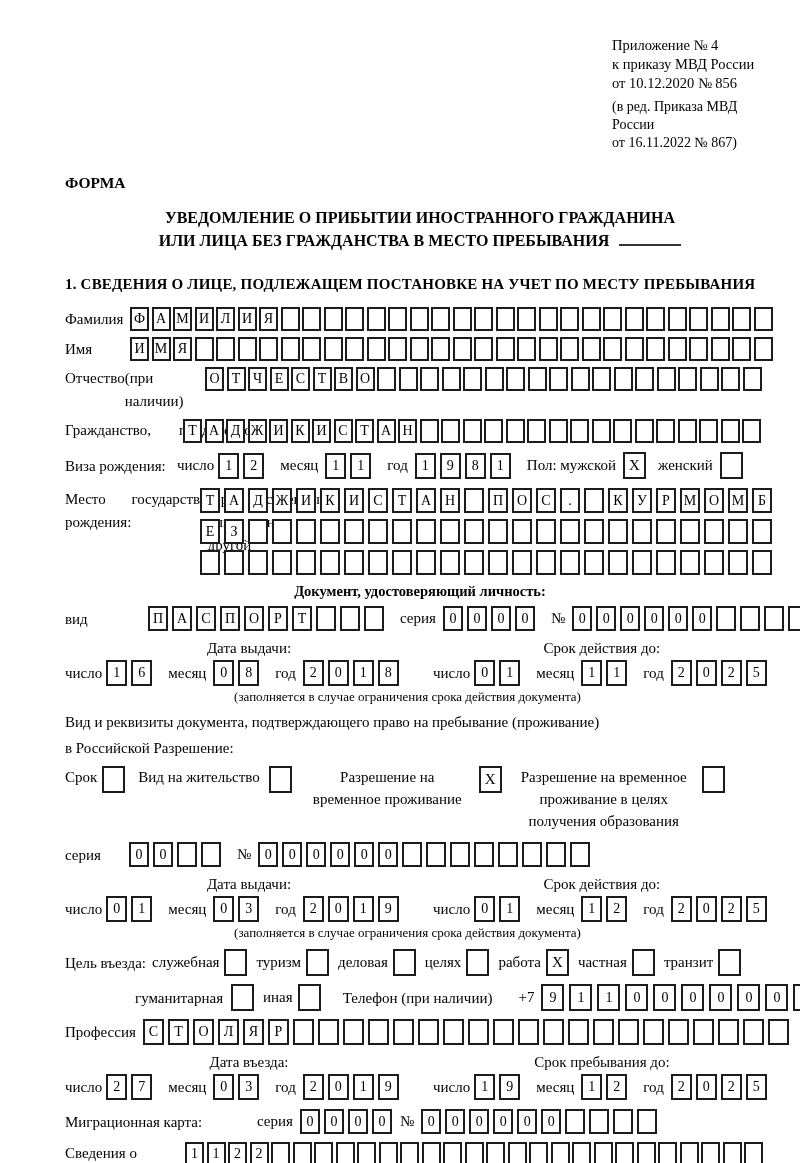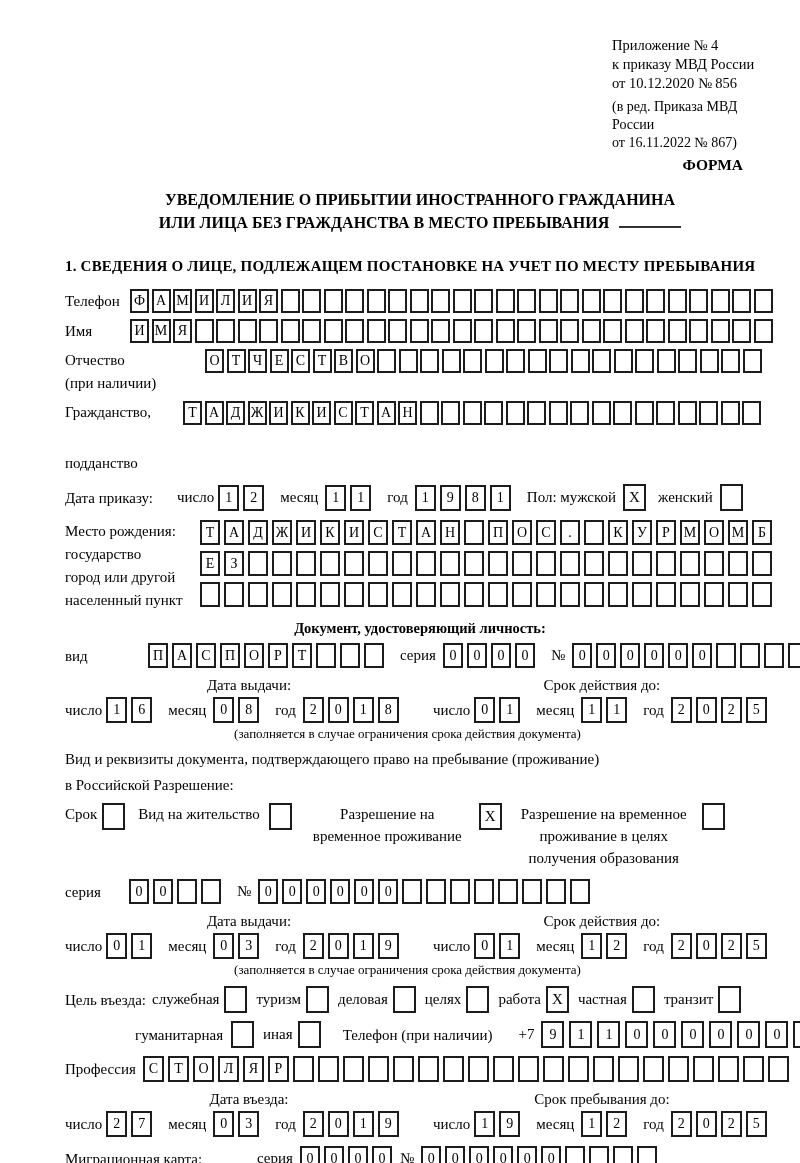--- a/index.html
+++ b/index.html
@@ -6,31 +6,31 @@
   html,body { background:#fff; }
   body {
     width:800px; height:1163px; overflow:hidden;
     font-family:"Liberation Serif", serif; color:#000; font-size:15px;
   }
   .page { padding:36px 25px 0 65px; }
 
   
   .hdr { margin-left:547px; font-size:14.5px; line-height:19px; }
   .hdr2 { margin-top:5px; font-size:14px; line-height:18px; }
-  .forma { text-align:right; padding-right:32px; font-weight:bold; font-size:15.5px; margin-top:4px; }
+  .forma { padding-right:32px; font-weight:bold; font-size:15.5px; margin-top:22px; }
 
   .title { text-align:center; font-weight:bold; font-size:16px; line-height:23px; margin-top:14px; }
   .uline { display:inline-block; width:62px; border-bottom:2.5px solid #333; margin-left:10px; vertical-align:baseline; }
   .sec-heading { font-weight:bold; font-size:15px; margin-top:24px; letter-spacing:.2px; }
 
   
   .frow { display:flex; align-items:center; margin-top:6px; }
   .frow.top { align-items:flex-start; }
   .lbl { flex:none; line-height:24px; }
-  .lbl2 { flex:none; display:flex; flex-direction:column; line-height:23px; }
+  .lbl2 { flex:none; display:flex; flex-direction:row; line-height:23px; }
   .w65{width:65px;} .w140{width:140px;} .w118{width:118px;gap:28px;} .w112{width:112px;}
   .w135{width:135px;} .w83{width:83px;} .w78{width:78px;} .w170{width:172px;} .w120{width:120px;}
 
   .cells { display:inline-flex; flex:none; }
   .cell {
     width:19px; height:24px; border:2px solid #1c1c1c; margin-right:2.5px;
     display:inline-flex; align-items:center; justify-content:center;
     font-size:14px; line-height:1; background:#fff; flex:none;
   }
   .m .cell { width:20px; height:25px; margin-right:4px; }
@@ -90,21 +90,21 @@
   <div class="title">
     <div>УВЕДОМЛЕНИЕ О ПРИБЫТИИ ИНОСТРАННОГО ГРАЖДАНИНА</div>
     <div>
       <span>ИЛИ ЛИЦА БЕЗ ГРАЖДАНСТВА В МЕСТО ПРЕБЫВАНИЯ</span><span class="uline"></span>
     </div>
   </div>
 
   <div class="sec-heading">1. СВЕДЕНИЯ О ЛИЦЕ, ПОДЛЕЖАЩЕМ ПОСТАНОВКЕ НА УЧЕТ ПО МЕСТУ ПРЕБЫВАНИЯ</div>
 
   <div class="frow" style="margin-top:14px;">
-    <span class="lbl w65">Телефон</span>
+    <span class="lbl w65">Фамилия</span>
     <span class="cells">
         <span class="cell">Ф</span>
         <span class="cell">А</span>
         <span class="cell">М</span>
         <span class="cell">И</span>
         <span class="cell">Л</span>
         <span class="cell">И</span>
         <span class="cell">Я</span>
         <span class="cell"></span>
         <span class="cell"></span>
@@ -233,21 +233,21 @@
         <span class="cell"></span>
         <span class="cell"></span>
         <span class="cell"></span>
         <span class="cell"></span>
         <span class="cell"></span>
         <span class="cell"></span>
       </span>
   </div>
 
   <div class="frow" style="margin-top:9px;">
-    <span class="lbl w112">Дата приказу:</span>
+    <span class="lbl w112">Виза рождения:</span>
     <span class="dlabel0">число</span>
     <span class="cells d">
         <span class="cell">1</span>
         <span class="cell">2</span>
       </span>
     <span class="dlabel">месяц</span>
     <span class="cells d">
         <span class="cell">1</span>
         <span class="cell">1</span>
       </span>

